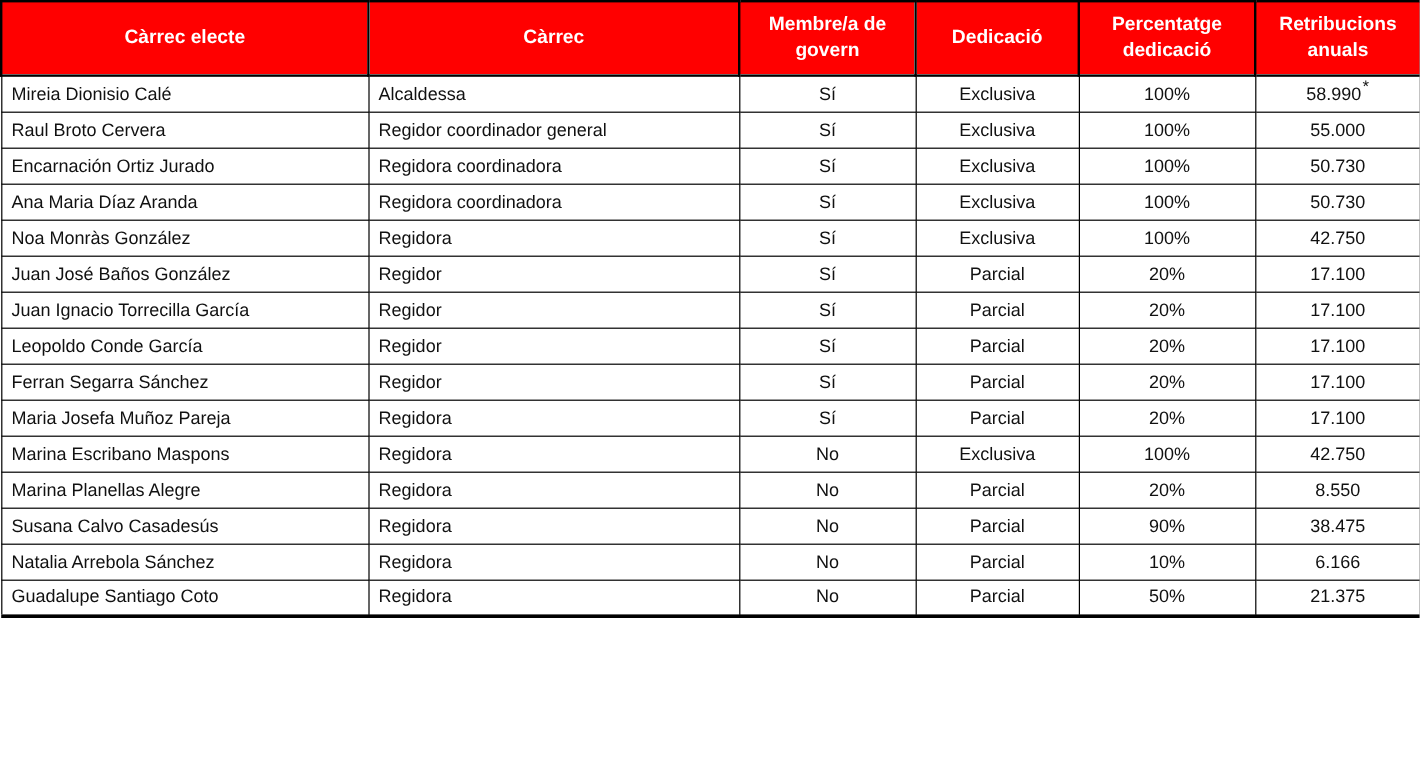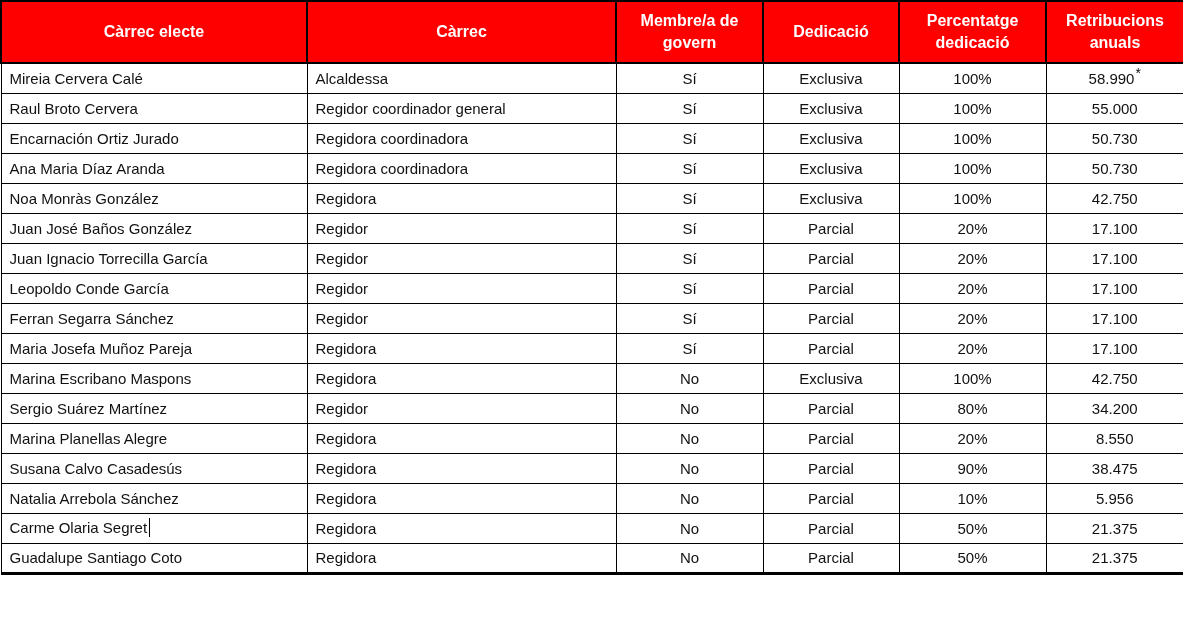--- a/index.html
+++ b/index.html
@@ -86,21 +86,21 @@
       <th>Càrrec electe</th>
       <th>Càrrec</th>
       <th>Membre/a de govern</th>
       <th>Dedicació</th>
       <th>Percentatge dedicació</th>
       <th>Retribucions anuals</th>
     </tr>
   </thead>
   <tbody>
       <tr>
-        <td class="left"><span>Mireia Cervera Calé</span></td>
+        <td class="left"><span>Mireia Dionisio Calé</span></td>
         <td class="left"><span>Alcaldessa</span></td>
         <td class="center"><span>Sí</span></td>
         <td class="center"><span>Exclusiva</span></td>
         <td class="center"><span>100%</span></td>
         <td class="center"><span>58.990</span><sup class="note">*</sup></td>
       </tr>
       <tr>
         <td class="left"><span>Raul Broto Cervera</span></td>
         <td class="left"><span>Regidor coordinador general</span></td>
         <td class="center"><span>Sí</span></td>
@@ -174,28 +174,20 @@
       </tr>
       <tr>
         <td class="left"><span>Marina Escribano Maspons</span></td>
         <td class="left"><span>Regidora</span></td>
         <td class="center"><span>No</span></td>
         <td class="center"><span>Exclusiva</span></td>
         <td class="center"><span>100%</span></td>
         <td class="center"><span>42.750</span></td>
       </tr>
       <tr>
-        <td class="left"><span>Sergio Suárez Martínez</span></td>
-        <td class="left"><span>Regidor</span></td>
-        <td class="center"><span>No</span></td>
-        <td class="center"><span>Parcial</span></td>
-        <td class="center"><span>80%</span></td>
-        <td class="center"><span>34.200</span></td>
-      </tr>
-      <tr>
         <td class="left"><span>Marina Planellas Alegre</span></td>
         <td class="left"><span>Regidora</span></td>
         <td class="center"><span>No</span></td>
         <td class="center"><span>Parcial</span></td>
         <td class="center"><span>20%</span></td>
         <td class="center"><span>8.550</span></td>
       </tr>
       <tr>
         <td class="left"><span>Susana Calvo Casadesús</span></td>
         <td class="left"><span>Regidora</span></td>
@@ -203,29 +195,21 @@
         <td class="center"><span>Parcial</span></td>
         <td class="center"><span>90%</span></td>
         <td class="center"><span>38.475</span></td>
       </tr>
       <tr>
         <td class="left"><span>Natalia Arrebola Sánchez</span></td>
         <td class="left"><span>Regidora</span></td>
         <td class="center"><span>No</span></td>
         <td class="center"><span>Parcial</span></td>
         <td class="center"><span>10%</span></td>
-        <td class="center"><span>5.956</span></td>
-      </tr>
-      <tr>
-        <td class="left"><span>Carme Olaria Segret</span><span class="caret"></span></td>
-        <td class="left"><span>Regidora</span></td>
-        <td class="center"><span>No</span></td>
-        <td class="center"><span>Parcial</span></td>
-        <td class="center"><span>50%</span></td>
-        <td class="center"><span>21.375</span></td>
+        <td class="center"><span>6.166</span></td>
       </tr>
       <tr>
         <td class="left"><span>Guadalupe Santiago Coto</span></td>
         <td class="left"><span>Regidora</span></td>
         <td class="center"><span>No</span></td>
         <td class="center"><span>Parcial</span></td>
         <td class="center"><span>50%</span></td>
         <td class="center"><span>21.375</span></td>
       </tr>
     </tbody>

